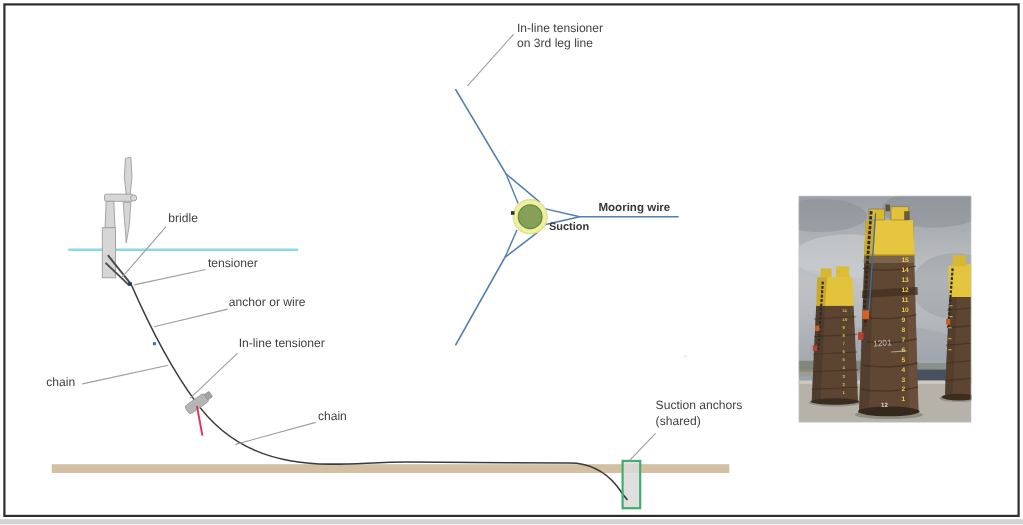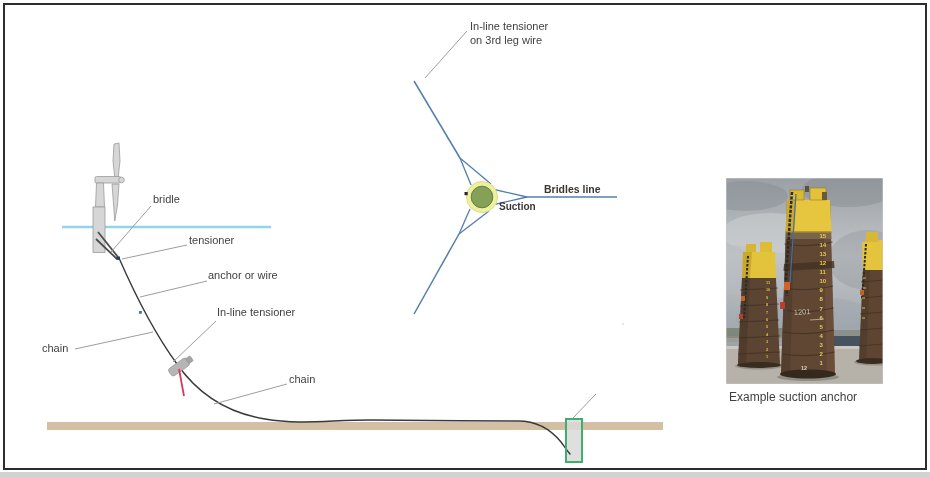--- a/index.html
+++ b/index.html
@@ -241,26 +241,29 @@
     </g>
   </svg>
 
   <div class="lbl" style="left:153px;top:193px">bridle</div>
   <div class="lbl" style="left:189px;top:234px">tensioner</div>
   <div class="lbl" style="left:208px;top:269px">anchor or wire</div>
   <div class="lbl" style="left:42px;top:342px">chain</div>
   <div class="lbl" style="left:217px;top:306px">In-line tensioner</div>
   <div class="lbl" style="left:289px;top:373px">chain</div>
 
+  <div class="lbl" style="left:596px;top:363px">
+    <div>Suction anchors</div>
+    <div>(shared)</div>
+  </div>
 
   <div class="lbl" style="left:470px;top:20px">
     <div>In-line tensioner</div>
-    <div>on 3rd leg wire</div>
+    <div>on 3rd leg line</div>
   </div>
 
-  <div class="lbl lbl-bold" style="left:544px;top:183px;font-size:10.5px">Bridles line</div>
+  <div class="lbl lbl-bold" style="left:544px;top:183px;font-size:10.5px">Mooring wire</div>
   <div class="lbl lbl-bold" style="left:499px;top:201px;font-size:10px">Suction</div>
 
-  <div class="lbl caption" style="left:729px;top:390px">Example suction anchor</div>
 
   <div class="frame"></div>
   <div class="bottom-strip"></div>
 </div>
 
 </body></html>

